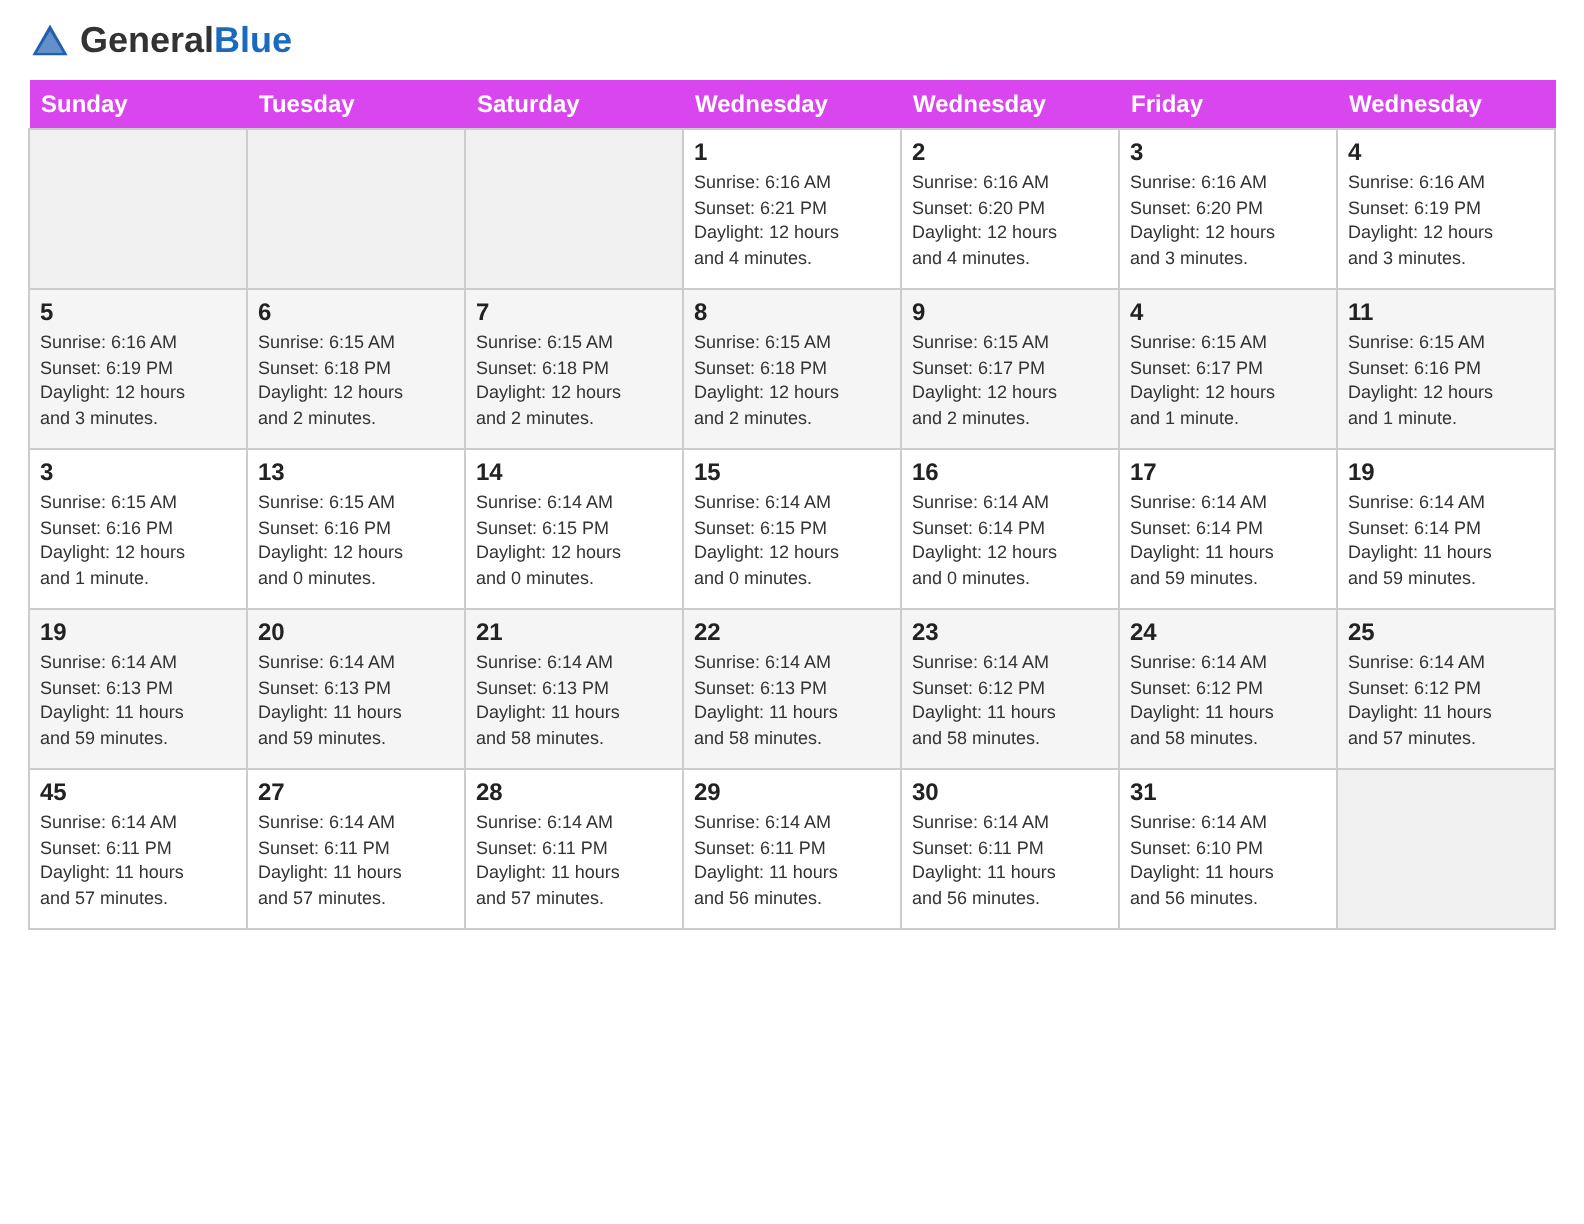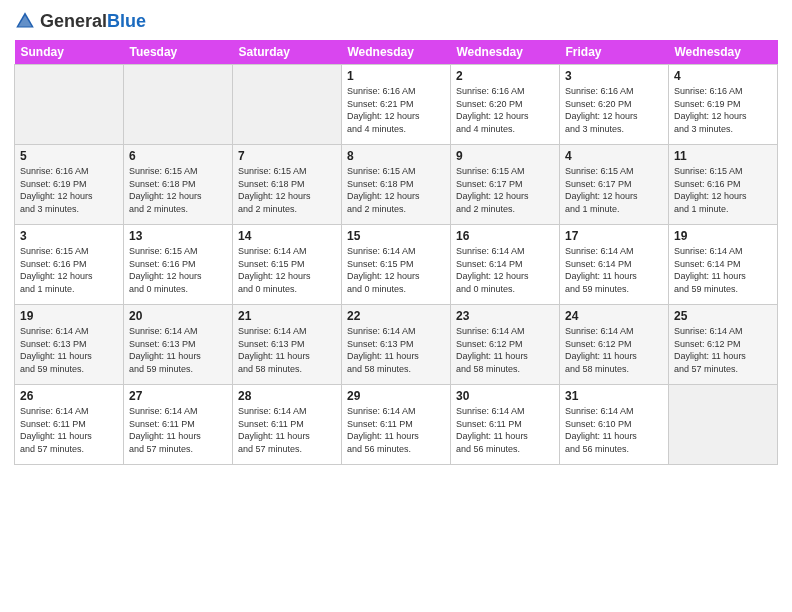--- a/index.html
+++ b/index.html
@@ -309,21 +309,21 @@
           <td>
             <span class="day-num">25</span>
             <div class="day-info" style="white-space: pre-line;">Sunrise: 6:14 AM
 Sunset: 6:12 PM
 Daylight: 11 hours
 and 57 minutes.</div>
           </td>
         </tr>
         <tr>
           <td>
-            <span class="day-num">26</span>
+            <span class="day-num">45</span>
             <div class="day-info" style="white-space: pre-line;">Sunrise: 6:14 AM
 Sunset: 6:11 PM
 Daylight: 11 hours
 and 57 minutes.</div>
           </td>
           <td>
             <span class="day-num">27</span>
             <div class="day-info" style="white-space: pre-line;">Sunrise: 6:14 AM
 Sunset: 6:11 PM
 Daylight: 11 hours

